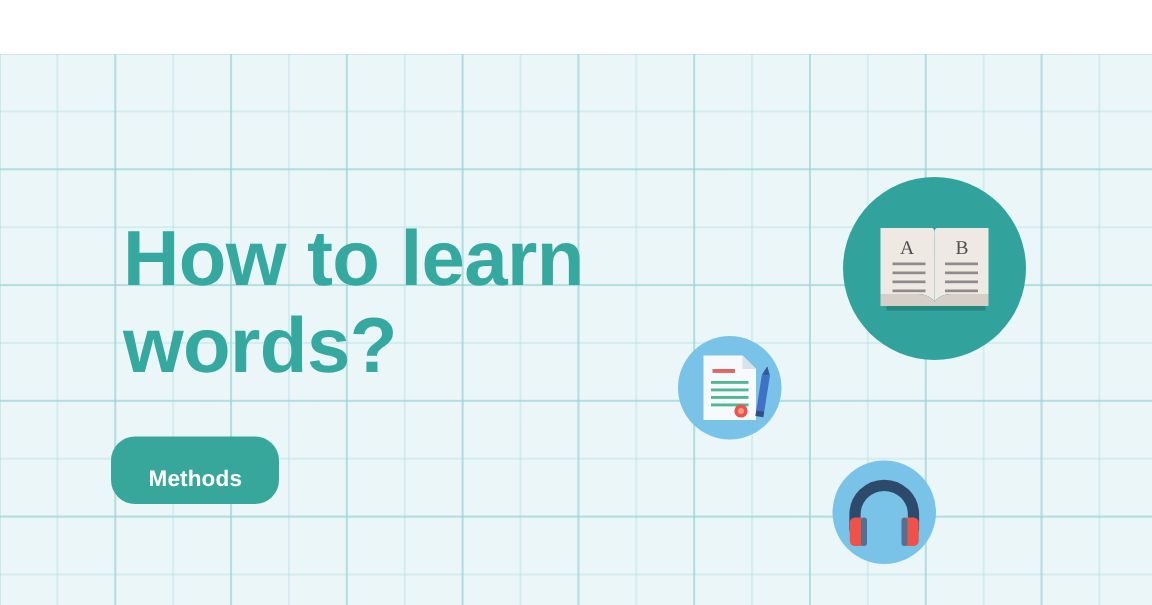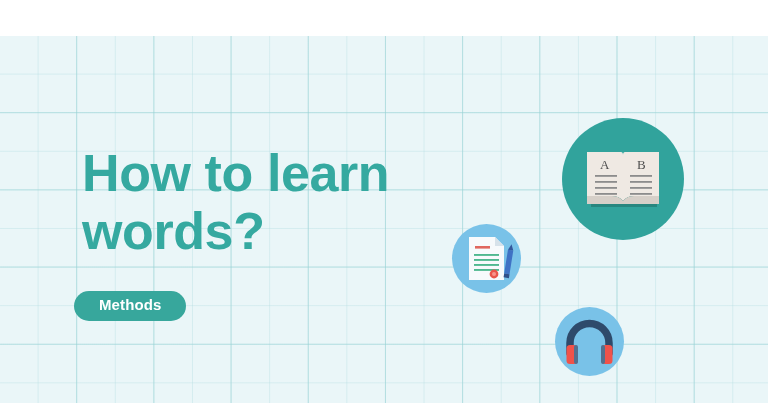--- a/index.html
+++ b/index.html
@@ -55,21 +55,21 @@
     gap: 9px;
     align-items: center;
   }
   .pill {
     background: #37a79c;
     color: #ffffff;
     font-size: 15px;
     font-weight: bold;
     letter-spacing: 0.1px;
     border-radius: 16px;
-    padding: 6px 25px 8px 25px;
+    padding: 21px 25px 8px 25px;
     line-height: 16px;
     border: none;
     cursor: pointer;
     white-space: nowrap;
   }
 
   
   .badge {
     position: absolute;
     border-radius: 50%;

